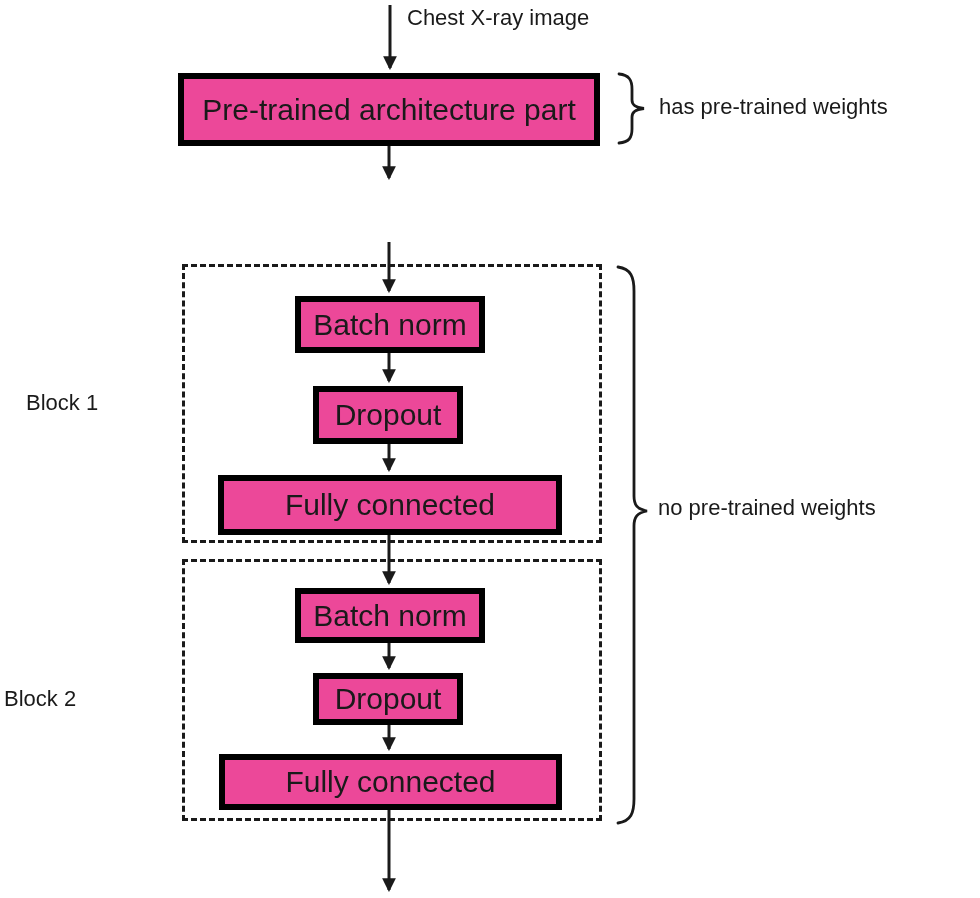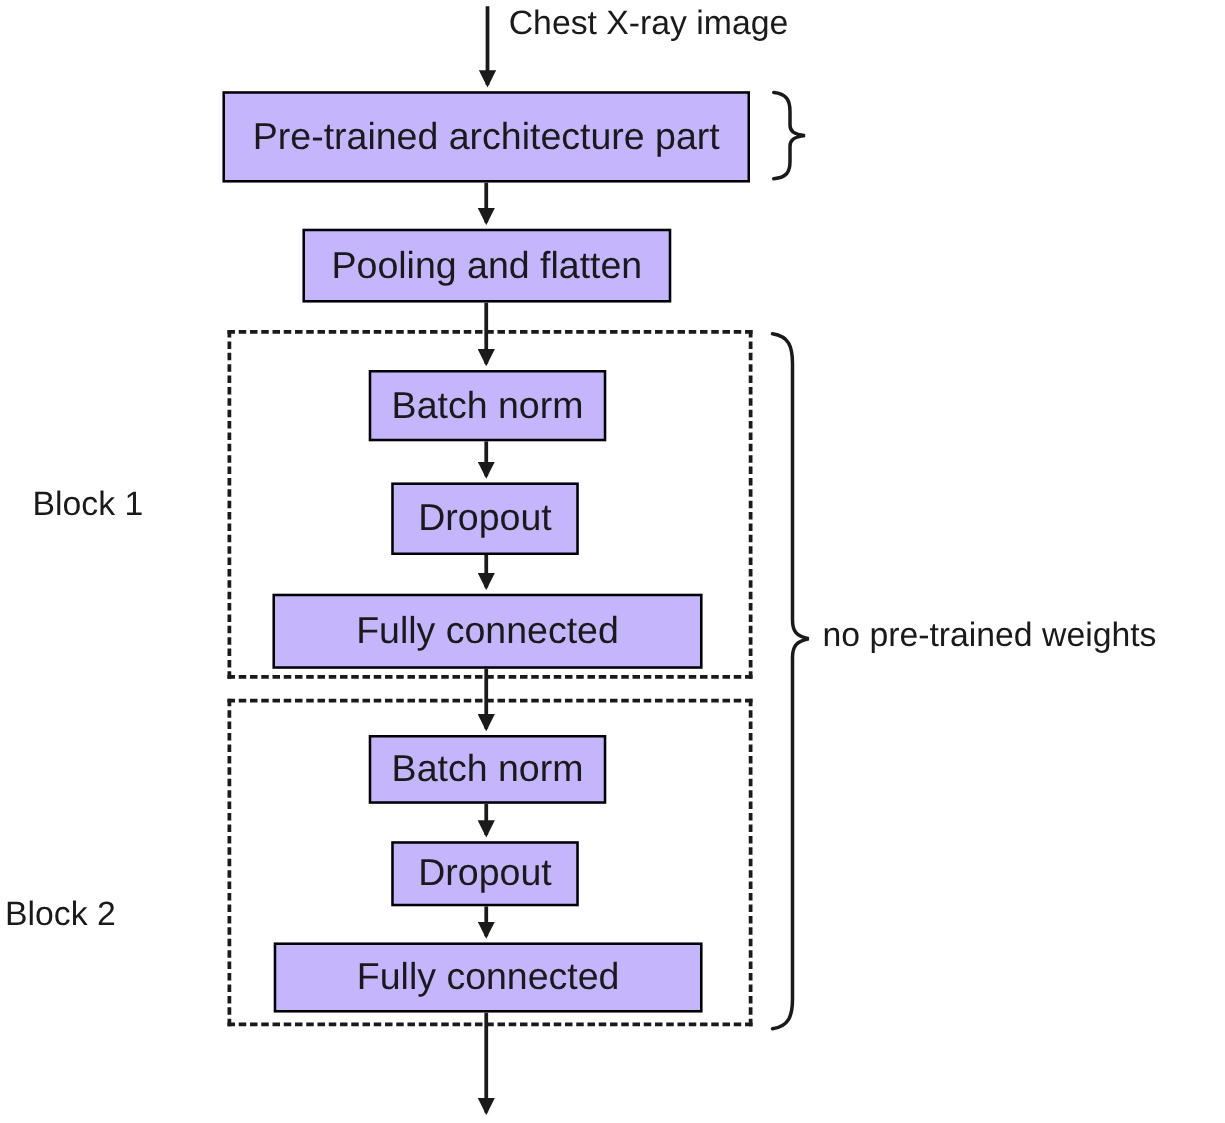--- a/index.html
+++ b/index.html
@@ -1,30 +1,30 @@
 <!DOCTYPE html>
 <html><head>
 <meta charset="utf-8">
 <style>
   html,body{margin:0;padding:0;background:#ffffff;}
   .canvas{
     position:relative;width:980px;height:898px;background:#ffffff;
     font-family:"Liberation Sans",sans-serif;color:#1a1a1a;overflow:hidden;
   }
   .node{
-    position:absolute;box-sizing:border-box;border:2px solid #000000;
-    background:#c4b5fd;display:flex;align-items:center;justify-content:center;
+    position:absolute;box-sizing:border-box;border:6px solid #000000;
+    background:#ec4899;display:flex;align-items:center;justify-content:center;
     font-size:30px;white-space:nowrap;z-index:2;
   }
   .dashed-block{
     position:absolute;box-sizing:border-box;border:3px dashed #1a1a1a;
     background:transparent;z-index:0;
   }
   .lbl{
-    position:absolute;font-size:27px;line-height:36px;white-space:nowrap;z-index:2;
+    position:absolute;font-size:22px;line-height:36px;white-space:nowrap;z-index:2;
   }
   svg.overlay{position:absolute;left:0;top:0;z-index:1;}
 </style>
 </head>
 <body>
 
 <div class="canvas">
 
   <svg class="overlay" width="980" height="898" viewBox="0 0 980 898">
     <defs>
@@ -55,31 +55,31 @@
              C 631,269 634,277 634,291
              L 634,496
              C 634,505 637,509 647,511
              C 637,513 634,517 634,526
              L 634,799
              C 634,813 631,821 618,823" fill="none" stroke="#1a1a1a" stroke-width="2.8" stroke-linecap="round"></path>
   </svg>
 
   <div class="lbl" style="left:407px;top:0px;">Chest X-ray image</div>
 
+  <div class="lbl" style="left:659px;top:89px;">has pre-trained weights</div>
 
   <div class="lbl" style="left:658px;top:490px;">no pre-trained weights</div>
 
   <div class="lbl" style="left:4px;top:385px;margin-left:22px;">Block 1</div>
 
-  <div class="lbl" style="left:4px;top:681px;margin-top:32px;">Block 2</div>
+  <div class="lbl" style="left:4px;top:681px;">Block 2</div>
 
 
   <div class="node" style="left:178px;top:73px;width:422px;height:73px;">Pre-trained architecture part</div>
 
-  <div class="node" style="left:242px;top:183px;width:295px;height:59px;">Pooling and flatten</div>
 
   <div class="dashed-block" style="left:182px;top:264px;width:420px;height:279px;"></div>
 
   <div class="node" style="left:295px;top:296px;width:190px;height:57px;">Batch norm</div>
 
   <div class="node" style="left:313px;top:386px;width:150px;height:58px;">Dropout</div>
 
   <div class="node" style="left:218px;top:475px;width:344px;height:60px;">Fully connected</div>
 
   <div class="dashed-block" style="left:182px;top:559px;width:420px;height:262px;"></div>

